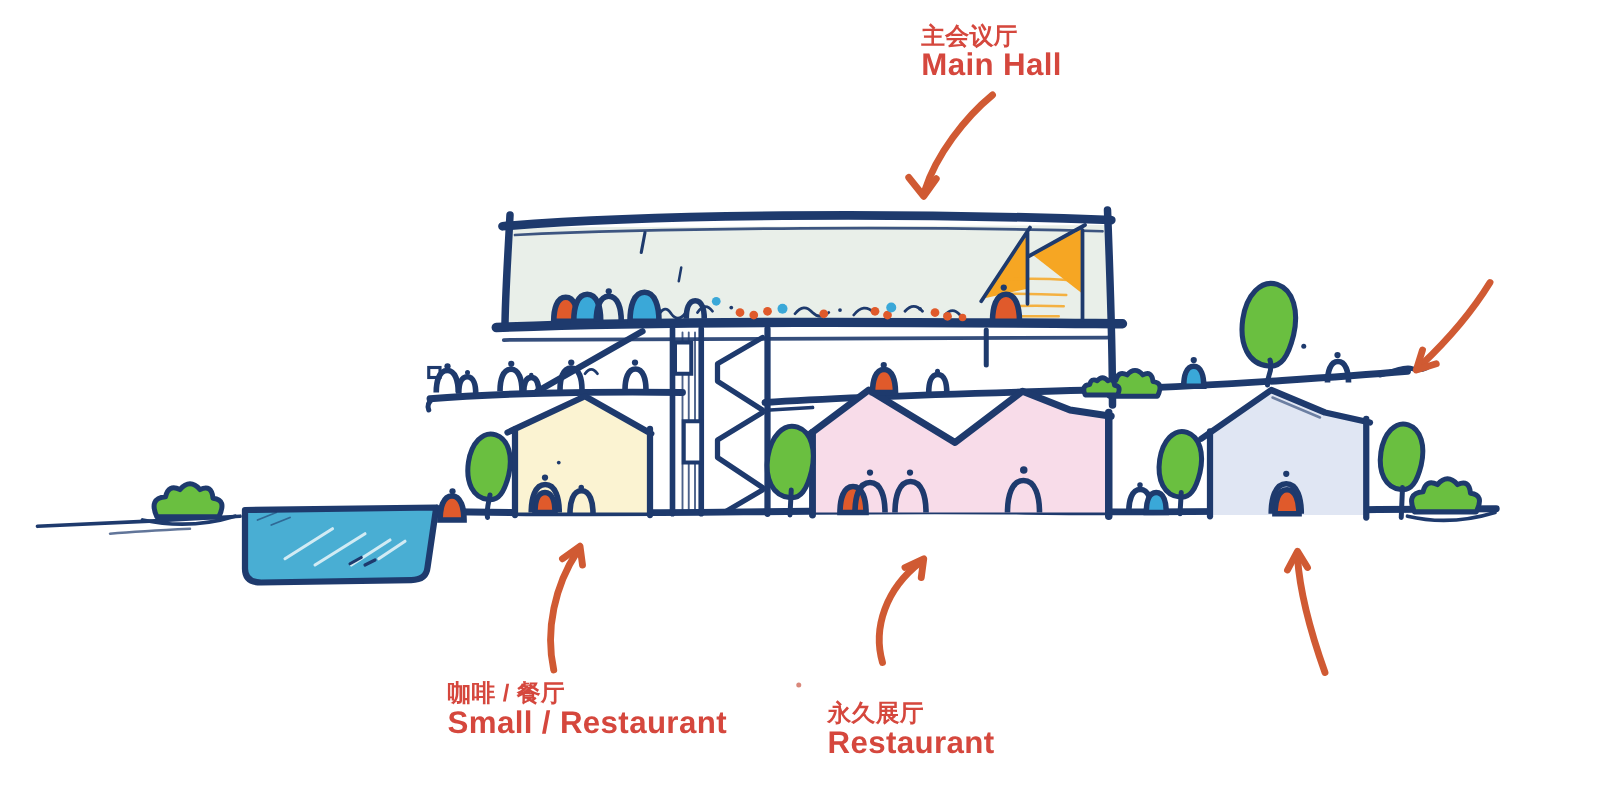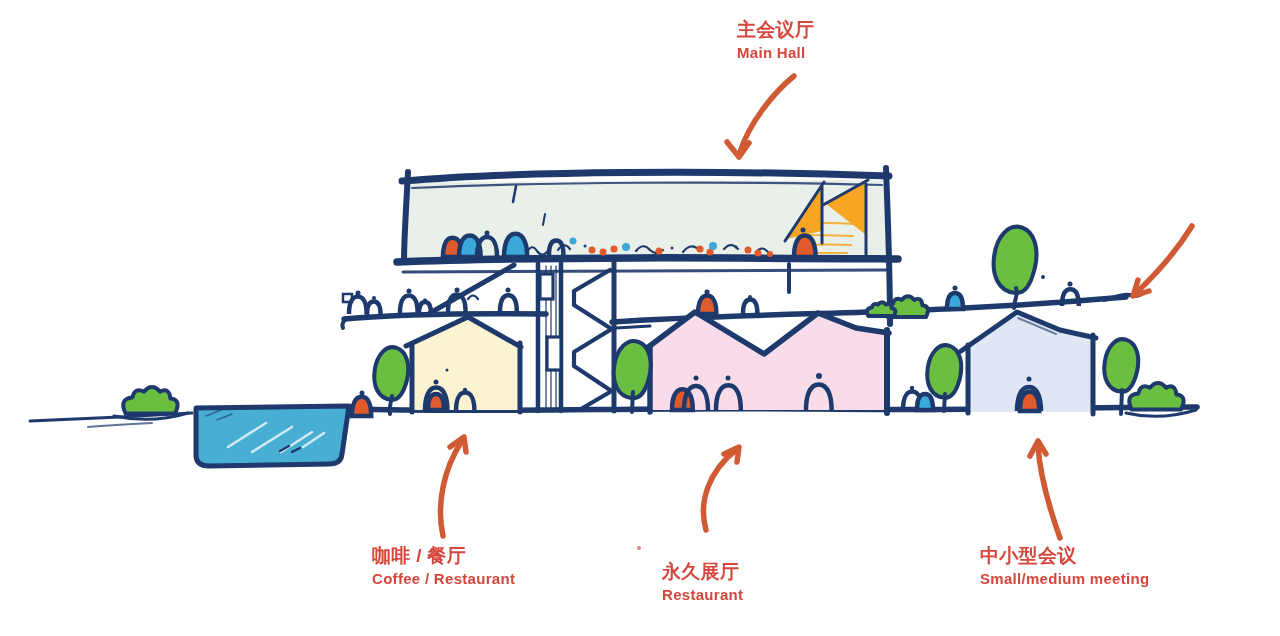--- a/index.html
+++ b/index.html
@@ -5,21 +5,21 @@
   html,body{margin:0;padding:0;background:#fff;}
   .stage{position:relative;width:1280px;height:636px;background:#ffffff;overflow:hidden;
          font-family:"Liberation Sans","DejaVu Sans",sans-serif;}
   svg.sketch{position:absolute;left:0;top:0;}
   .ink{stroke:#1e3a6d;fill:none;stroke-linecap:round;stroke-linejoin:round;}
   .green{fill:#6abf40;stroke:#1e3a6d;stroke-linejoin:round;stroke-linecap:round;}
   .arrow{stroke:#d05a33;fill:none;stroke-linecap:round;stroke-linejoin:round;stroke-width:5.5;}
   .label{position:absolute;color:#d5473d;font-weight:700;line-height:23px;
          letter-spacing:.3px;white-space:nowrap;}
   .label .zh{font-size:19px;}
-  .label .en{font-size:15px;}
+  .label .en{font-size:25px;}
 </style>
 </head>
 <body>
 
 <div class="stage">
 
 <svg class="sketch" width="1280" height="636" viewBox="0 0 1280 636">
   <defs>
     <path id="arch" d="M0 0 C 0 -8 2 -16 8 -16 C 14 -16 16 -8 16 0" fill="none"></path>
     <path id="archf" d="M0 0 C 0 -8 2 -16 8 -16 C 14 -16 16 -8 16 0 Z"></path>
@@ -235,28 +235,24 @@
     <circle cx="639" cy="548" r="2" fill="#cf6a5a" opacity=".8"></circle>
   </g>
 </svg>
 
 <div class="label" style="left:737px;top:18px">
   <div class="zh">主会议厅</div>
   <div class="en">Main Hall</div>
 </div>
 
 
-<div class="label" style="left:372px;top:544px">
+<div class="label" style="left:358px;top:544px">
   <div class="zh">咖啡 / 餐厅</div>
-  <div class="en">Coffee / Restaurant</div>
+  <div class="en">Small / Restaurant</div>
 </div>
 
 <div class="label" style="left:662px;top:560px">
   <div class="zh">永久展厅</div>
   <div class="en">Restaurant</div>
 </div>
 
-<div class="label" style="left:980px;top:544px">
-  <div class="zh">中小型会议</div>
-  <div class="en">Small/medium meeting</div>
-</div>
 
 </div>
 
 </body></html>

